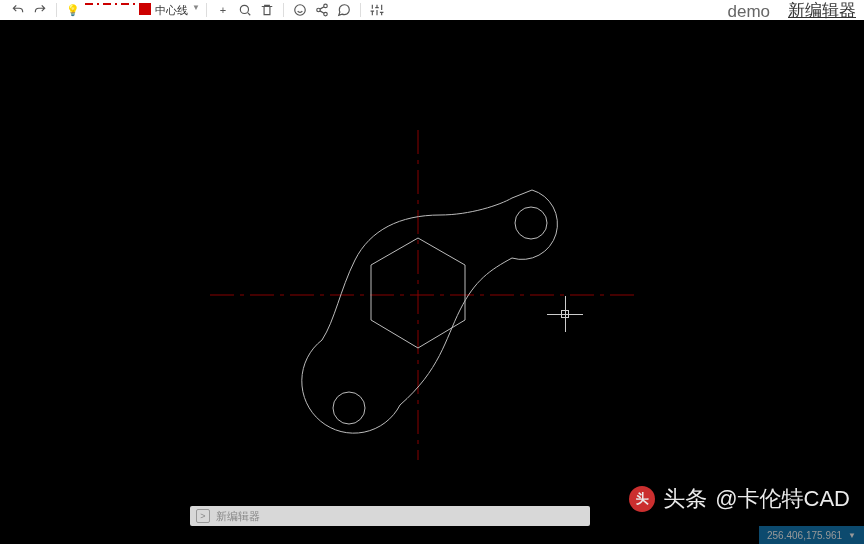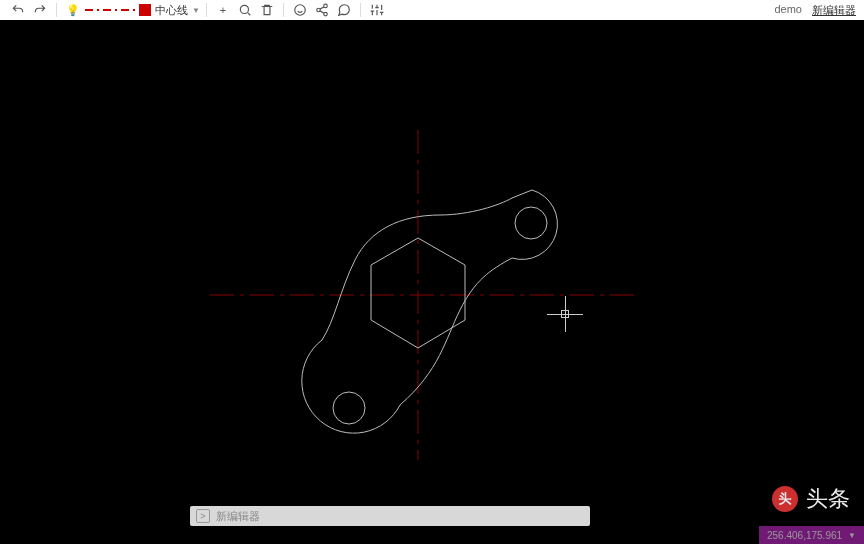--- a/index.html
+++ b/index.html
@@ -1,35 +1,35 @@
 <!DOCTYPE html>
 <html><head>
 <meta charset="utf-8">
 <style>
 * { margin: 0; padding: 0; box-sizing: border-box; }
 body { width: 864px; height: 544px; font-family: "Microsoft YaHei", sans-serif; background: #000; overflow: hidden; position: relative; }
 
 .toolbar { height: 20px; background: #fff; display: flex; align-items: center; padding: 0 8px; gap: 2px; font-size: 11px; color: #333; }
 .tool-btn { width: 20px; height: 18px; display: flex; align-items: center; justify-content: center; cursor: pointer; color: #555; }
 .sep { width: 1px; height: 14px; background: #ddd; margin: 0 4px; }
-.linestyle { display: flex; align-items: center; gap: 4px; }
+.linestyle { display: flex; gap: 4px; }
 .linestyle-swatch { width: 50px; height: 2px; background: repeating-linear-gradient(to right, #c00 0 8px, transparent 8px 12px, #c00 12px 14px, transparent 14px 18px); }
 .color-swatch { width: 12px; height: 12px; background: #c00; }
 .linestyle-label { font-size: 11px; color: #333; }
-.toolbar-right { margin-left: auto; display: flex; align-items: flex-start; gap: 10px; font-size: 11px; }
+.toolbar-right { margin-left: auto; display: flex; align-items: flex-end; gap: 18px; font-size: 17px; }
 .demo-label { color: #666; }
 .edit-label { color: #333; text-decoration: underline; }
 
 .canvas { position: absolute; top: 20px; left: 0; right: 0; bottom: 38px; background: #000; }
 .canvas svg { width: 100%; height: 100%; }
 
 .cmdbar { position: absolute; bottom: 18px; left: 190px; width: 400px; height: 20px; background: rgba(240,240,240,0.9); border-radius: 2px; display: flex; align-items: center; padding: 0 6px; gap: 6px; font-size: 11px; color: #888; }
 .cmd-icon { width: 14px; height: 14px; border: 1px solid #999; border-radius: 2px; display: flex; align-items: center; justify-content: center; font-size: 9px; }
 
-.statusbar { position: absolute; bottom: 0; right: 0; height: 18px; display: flex; align-items: center; padding: 0 8px; font-size: 10px; color: #999; background: #701a75; }
+.statusbar { position: absolute; bottom: 0; right: 0; height: 18px; display: flex; align-items: center; padding: 0 8px; font-size: 10px; color: #999; background: #0c4a6e; }
 
 .watermark { position: absolute; right: 14px; bottom: 30px; display: flex; align-items: center; gap: 8px; color: #fff; font-size: 22px; font-weight: 400; opacity: 0.92; }
 .watermark-icon { width: 26px; height: 26px; border-radius: 50%; background: #d33; display: flex; align-items: center; justify-content: center; color: #fff; font-size: 13px; font-weight: bold; }
 
 .cursor-cross { position: absolute; pointer-events: none; }
 .cursor-cross::before, .cursor-cross::after { content: ''; position: absolute; background: #ccc; }
 .cursor-cross::before { width: 36px; height: 1px; left: -18px; top: 0; }
 .cursor-cross::after { width: 1px; height: 36px; top: -18px; left: 0; }
 .cursor-box { position: absolute; width: 8px; height: 8px; border: 1px solid #ccc; left: -4px; top: -4px; }
 </style>
@@ -136,13 +136,14 @@
 </div>
 
 <div class="statusbar">
   <span>256.406,175.961</span>
   <span style="margin-left:6px;font-size:8px">▼</span>
 </div>
 
 <div class="watermark">
   <div class="watermark-icon">头</div>
   <span>头条</span>
+  <span>@卡伦特CAD</span>
 </div>
 
 </body></html>

